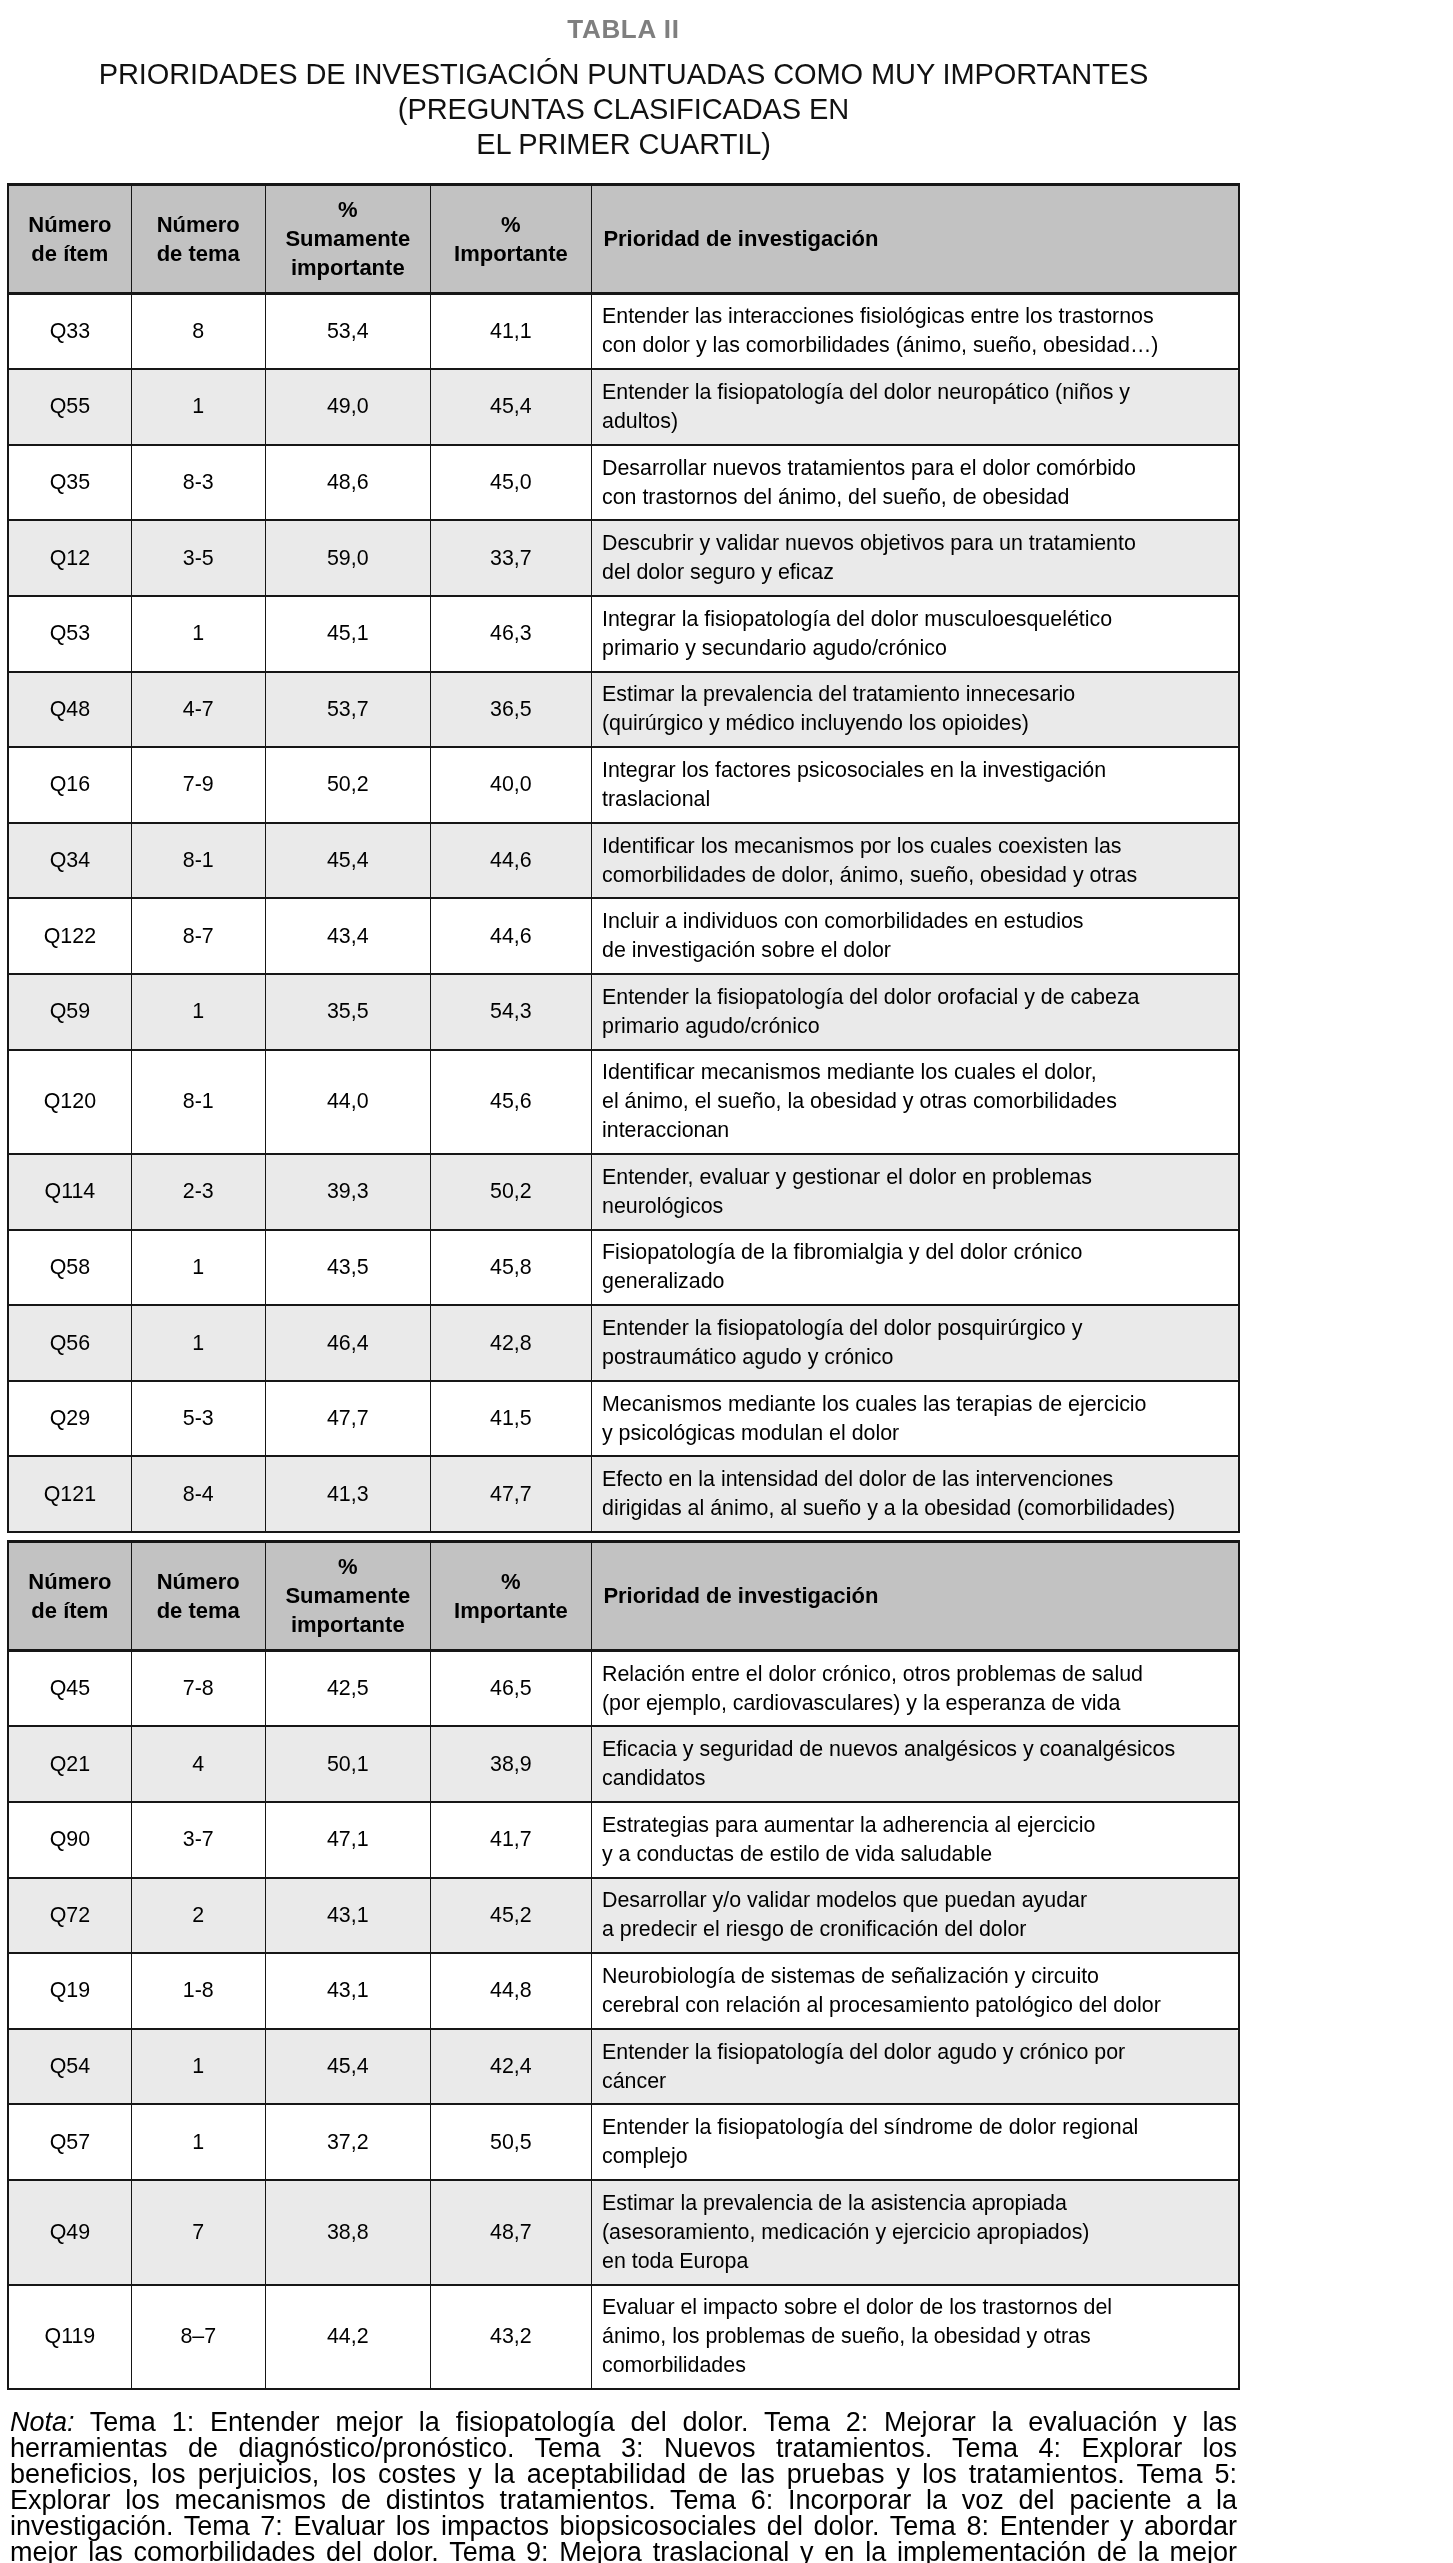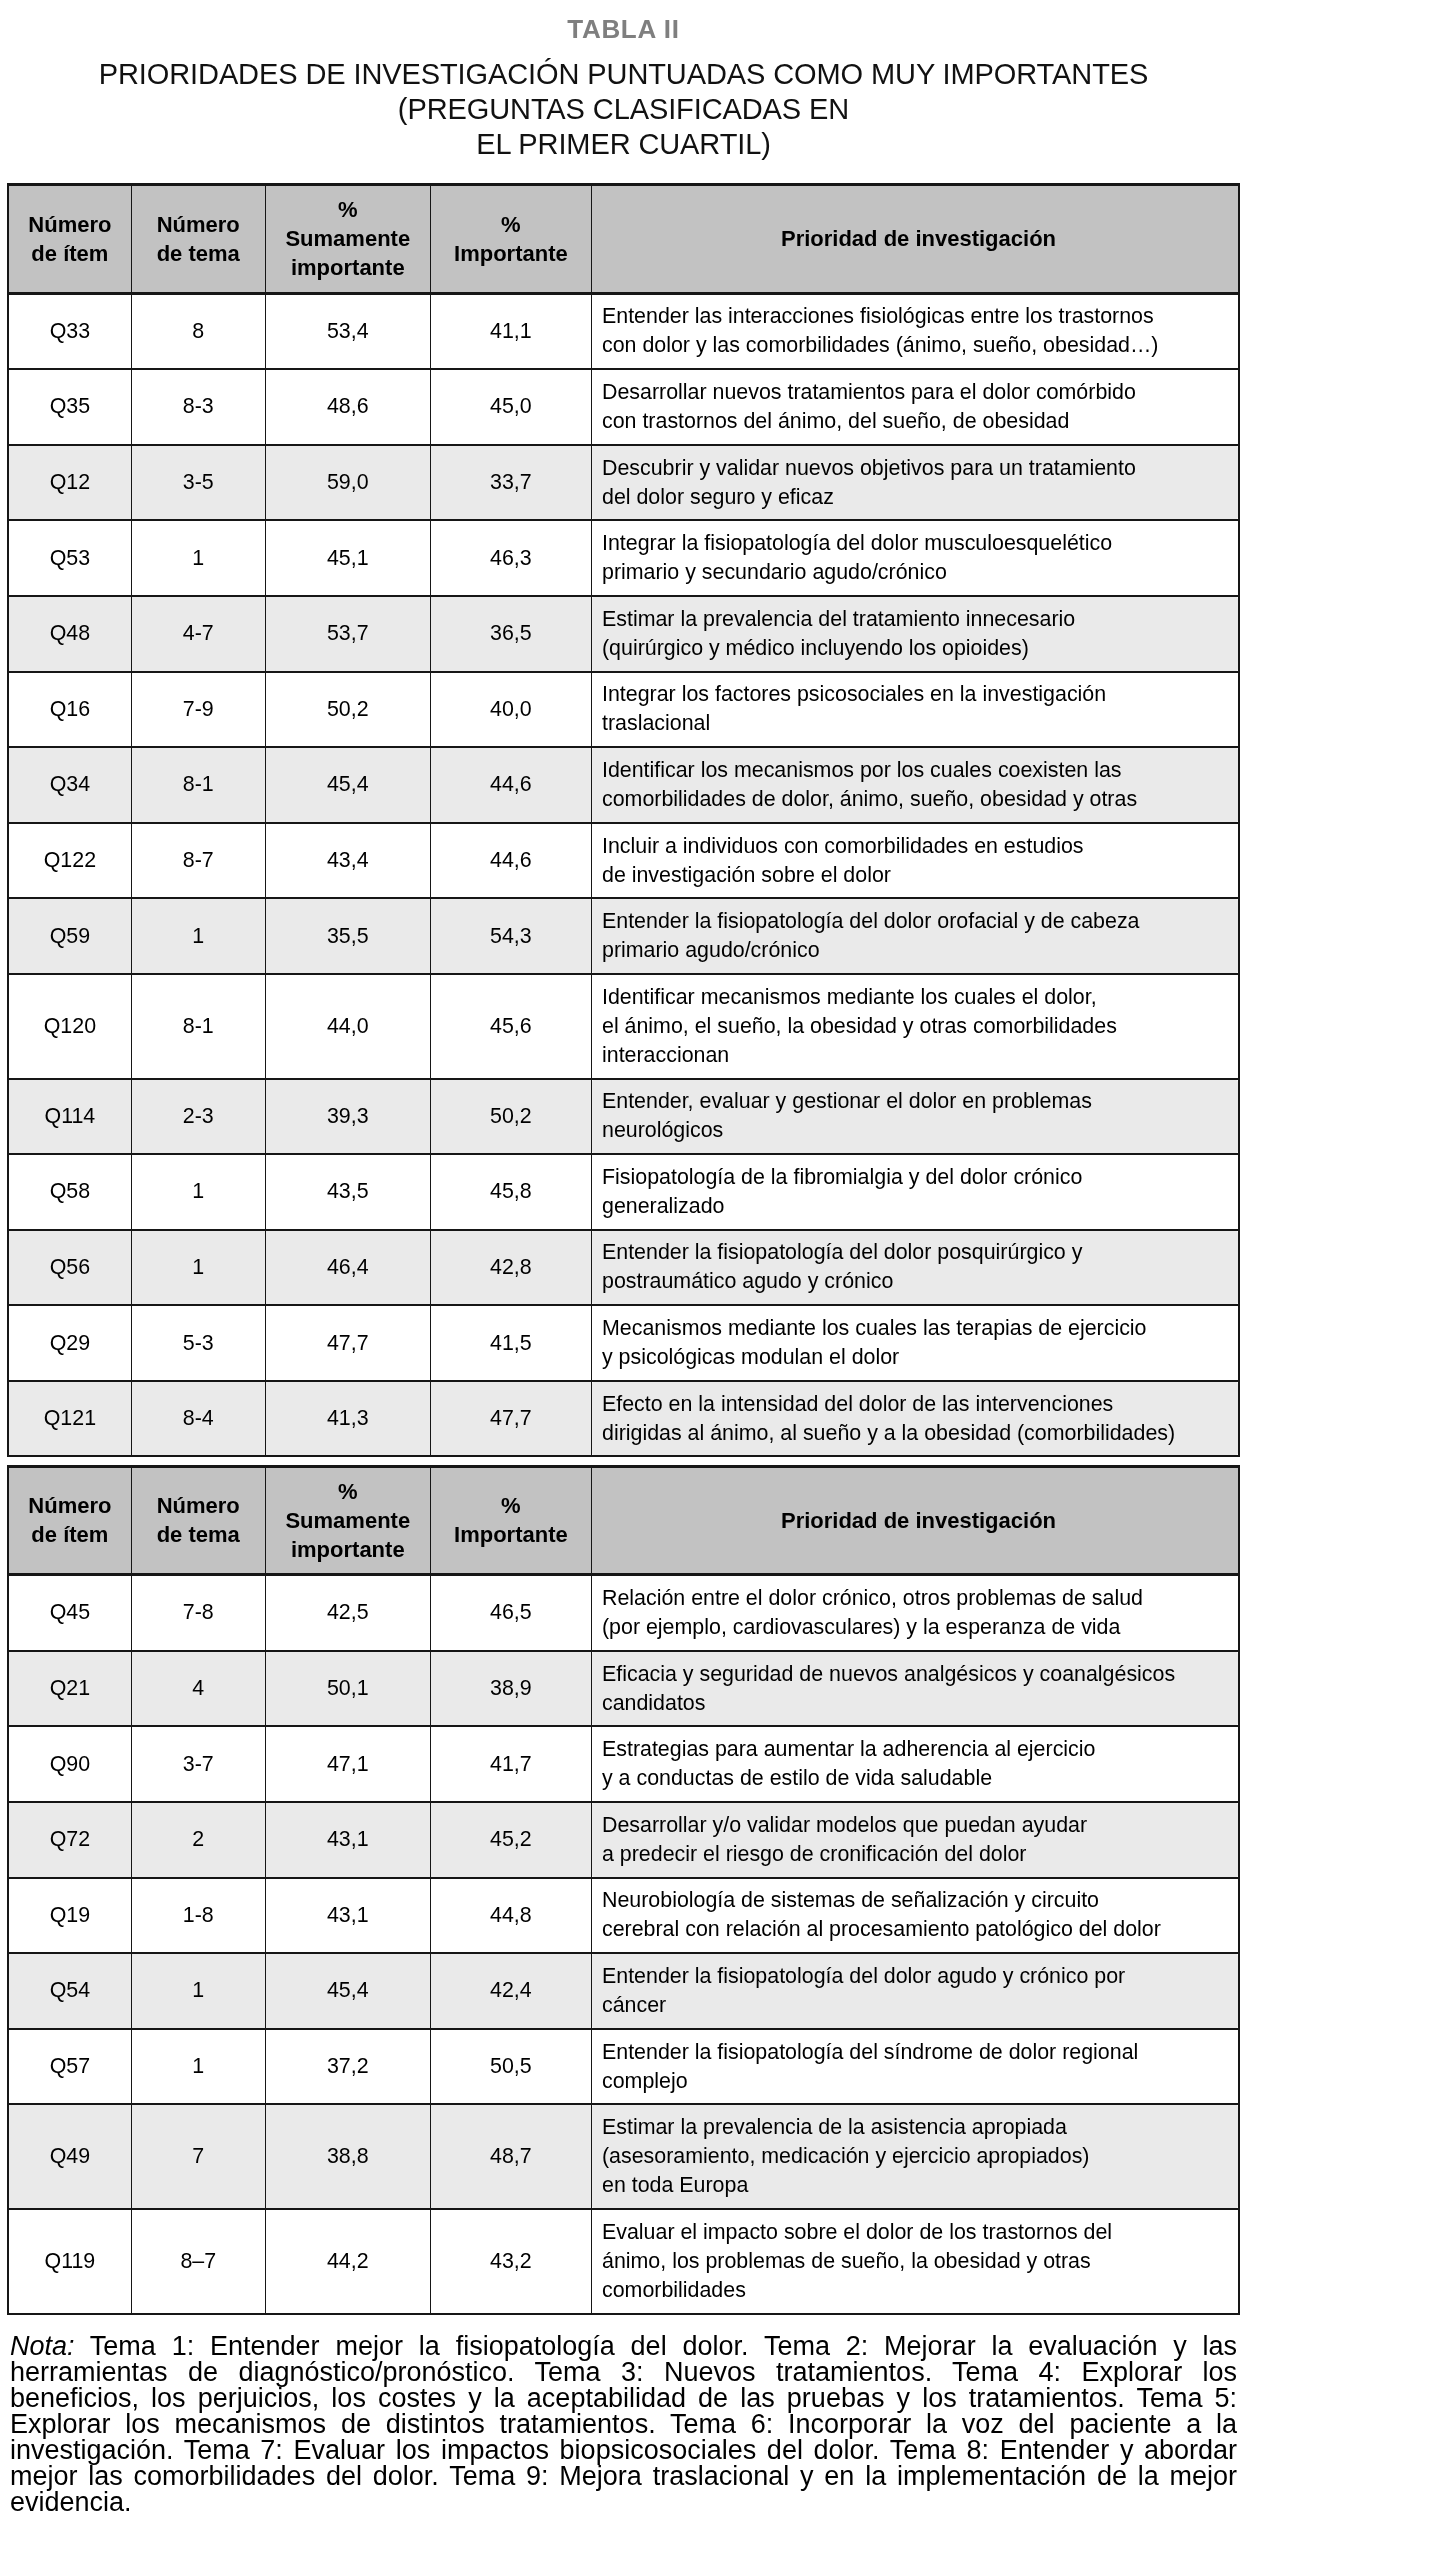--- a/index.html
+++ b/index.html
@@ -63,21 +63,21 @@
     font-weight:bold;
     font-size:22px;
     line-height:29px;
     padding:9.3px 4.3px;
     text-align:center;
     white-space:pre-line;
     border-bottom-width:3.6px;
     border-top-width:3.6px;
   }
   th.col-prio{
-    text-align:center;
+    text-align:left;
     padding-left:11.4px;
   }
   td{
     font-size:21.4px;
     line-height:29px;
     padding:7.8px 5.7px;
     background:#ffffff;
   }
   td.col-num{text-align:center;}
   td.col-prio{
@@ -129,20 +129,28 @@
     </thead>
     <tbody>
         <tr class="row">
           <td class="col-num">Q33</td>
           <td class="col-num">8</td>
           <td class="col-num">53,4</td>
           <td class="col-num">41,1</td>
           <td class="col-prio">Entender las interacciones fisiológicas entre los trastornos
 con dolor y las comorbilidades (ánimo, sueño, obesidad…)</td>
         </tr>
+        <tr class="row striped">
+          <td class="col-num">Q55</td>
+          <td class="col-num">1</td>
+          <td class="col-num">49,0</td>
+          <td class="col-num">45,4</td>
+          <td class="col-prio">Entender la fisiopatología del dolor neuropático (niños y
+adultos)</td>
+        </tr>
         <tr class="row">
           <td class="col-num">Q35</td>
           <td class="col-num">8-3</td>
           <td class="col-num">48,6</td>
           <td class="col-num">45,0</td>
           <td class="col-prio">Desarrollar nuevos tratamientos para el dolor comórbido
 con trastornos del ánimo, del sueño, de obesidad</td>
         </tr>
         <tr class="row striped">
           <td class="col-num">Q12</td>

